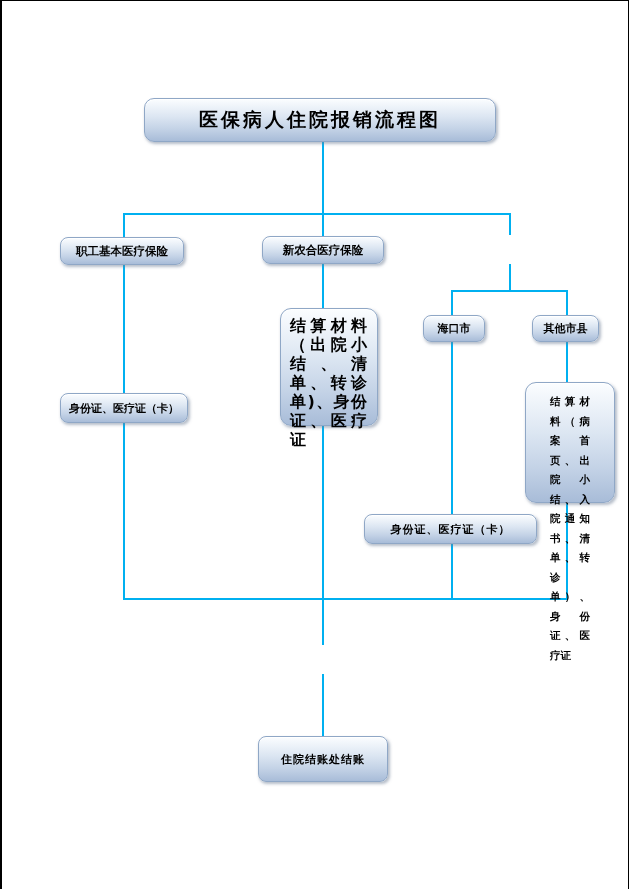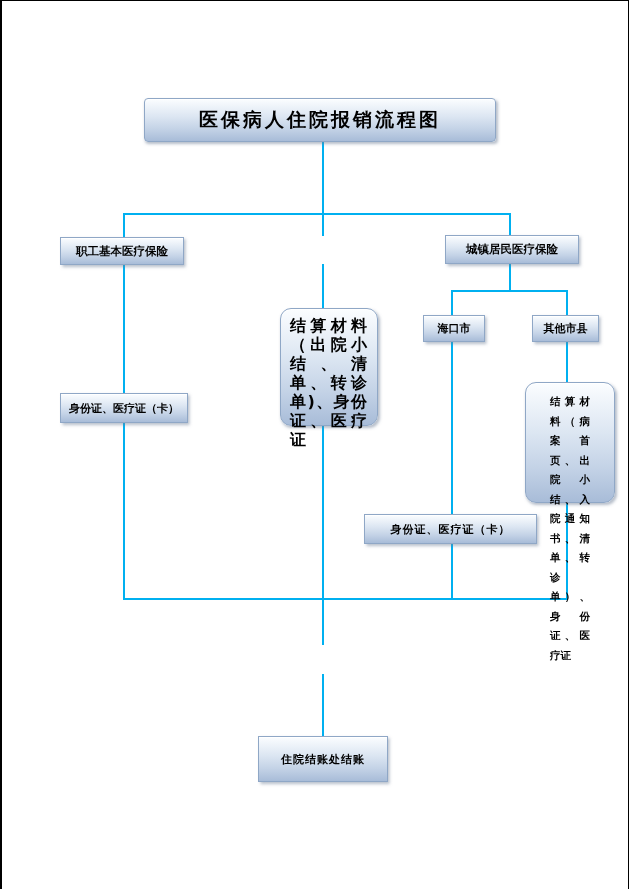--- a/index.html
+++ b/index.html
@@ -13,39 +13,39 @@
     box-sizing:border-box;
     font-family:"DejaVu Sans","Liberation Sans",sans-serif;
     overflow:hidden;
   }
   .line{position:absolute;background:var(--connector,#00B0F0);z-index:1;}
   .vl{width:2px;}
   .hl{height:2px;}
   .node{
     position:absolute;z-index:2;box-sizing:border-box;
     border:1px solid var(--box-border,#8FA7C6);
-    border-radius:0;
+    border-radius:8px;
     background:linear-gradient(to bottom,
       var(--box-top,#FBFDFF) 0%,
       var(--box-mid,#DCE6F2) 42%,
       #C3D2E6 72%,
       var(--box-bottom,#A8BCD8) 100%);
     box-shadow:1.5px 2px 3px rgba(110,125,150,.5), inset 0 1px 0 #fff;
     display:flex;align-items:center;justify-content:center;
     font-weight:bold;color:var(--text,#000);
     text-align:center;
   }
   .node.tall{
     align-items:flex-start;justify-content:flex-start;
     text-align:justify;
     border-radius:11px;
   }
   .node.tall .txt{width:100%;}
   
-  #n-title   {left:142px;top:97px; width:352px;height:44px;font-size:19px;letter-spacing:3px;border-radius:4px;}
+  #n-title   {left:142px;top:97px; width:352px;height:44px;font-size:19px;letter-spacing:3px;border-radius:10px;}
   #n-emp     {left:58px; top:236px;width:124px;height:28px;font-size:11.5px;}
   #n-rural   {left:260px;top:235px;width:122px;height:28px;font-size:11.5px;}
   #n-urban   {left:443px;top:234px;width:134px;height:29px;font-size:11.5px;}
   #n-midmat  {left:278px;top:307px;width:98px; height:118px;font-size:16px;line-height:19px;padding:7px 9px;letter-spacing:1px;}
   #n-leftid  {left:58px; top:392px;width:128px;height:30px;font-size:11px;}
   #n-haikou  {left:421px;top:314px;width:62px; height:27px;font-size:11px;}
   #n-other   {left:530px;top:314px;width:67px; height:27px;font-size:11px;}
   #n-rightmat{left:523px;top:381px;width:90px; height:121px;font-size:10.5px;line-height:19.5px;padding:9px 24px;}
   #n-lowid   {left:362px;top:513px;width:173px;height:30px;font-size:11px;letter-spacing:1px;}
   #n-review  {left:259px;top:644px;width:124px;height:29px;font-size:11px;letter-spacing:1px;}
@@ -89,24 +89,24 @@
   <div class="line vl" id="l-review-link"></div>
 
   <div class="node" id="n-title">
     <span class="txt">医保病人住院报销流程图</span>
   </div>
 
   <div class="node" id="n-emp">
     <span class="txt">职工基本医疗保险</span>
   </div>
 
+  <div class="node" id="n-rural">
+    <span class="txt">新农合医疗保险</span>
+  </div>
 
-  <div class="node" id="n-urban">
-    <span class="txt">城镇居民医疗保险</span>
-  </div>
 
   <div class="node tall" id="n-midmat">
     <span class="txt">结算材料（出院小结、清单、转诊单)、身份证、医疗证</span>
   </div>
 
   <div class="node" id="n-leftid">
     <span class="txt">身份证、医疗证（卡）</span>
   </div>
 
   <div class="node" id="n-haikou">

